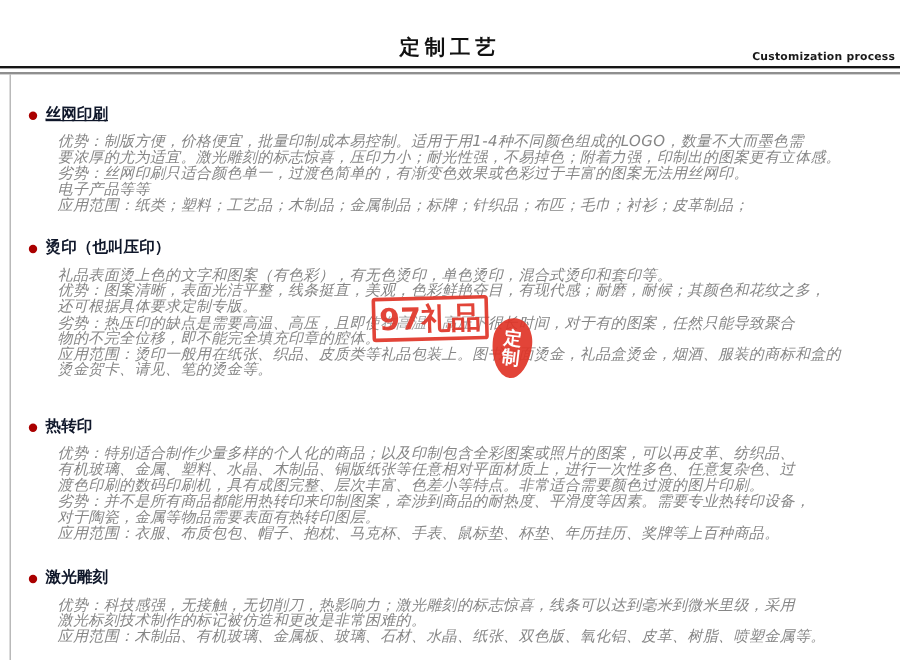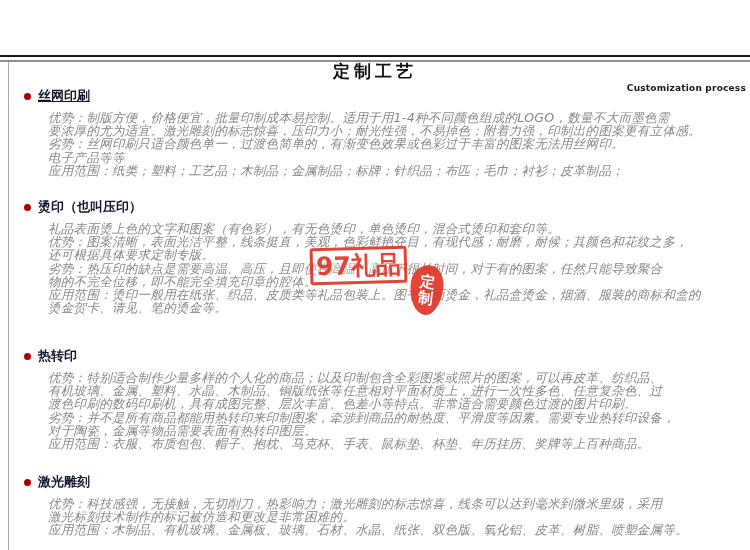--- a/index.html
+++ b/index.html
@@ -4,25 +4,24 @@
 <style>
   * { margin:0; padding:0; box-sizing:border-box; }
   body { background:#fff; font-family:"DejaVu Sans","Liberation Sans",sans-serif; }
   .page { position:relative; width:750px; height:550px; background:#ffffff; overflow:hidden; }
 
   
   .page-title {
     position:absolute; top:28px; left:0; right:0;
     text-align:center; font-size:17px; font-weight:bold; color:#111;
     letter-spacing:4px;
-    margin-top:32px;
   }
   .page-subtitle {
     position:absolute; top:43px; right:4px;
-    font-size:9px; font-weight:bold; color:#1a1a1a; letter-spacing:0.2px;margin-top:40px;
+    font-size:9px; font-weight:bold; color:#1a1a1a; letter-spacing:0.2px;
   }
   .divider-black { position:absolute; top:55px; left:0; right:0; height:2px; background:#161616; }
   .divider-gray  { position:absolute; top:60px; left:0; right:0; height:2px; background:#8f8f8f; }
   .left-rule { position:absolute; left:8px; top:62px; bottom:0; width:1px; background:#a9a9a9; }
 
   
   .section { position:absolute; left:24px; right:8px; }
   .sec-head { display:flex; align-items:center; gap:7px; height:14px; margin-bottom:8px; }
   .bullet { width:7px; height:7px; border-radius:50%; background:#aa0000; flex:0 0 auto; }
   .sec-title { color:#0f172a; font-weight:bold; font-size:13px; line-height:14px; white-space:nowrap; }

